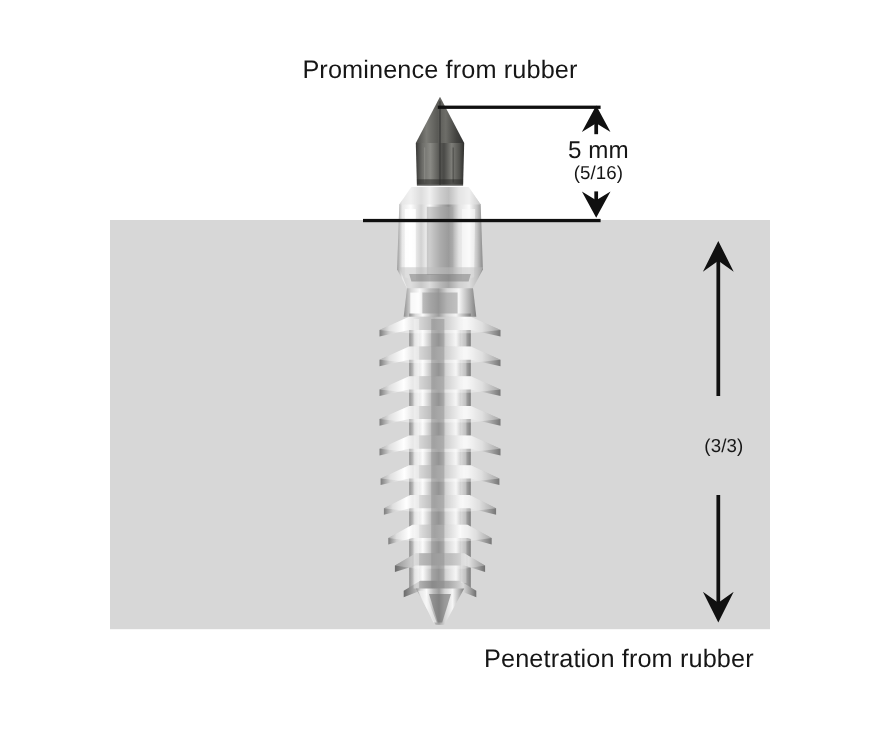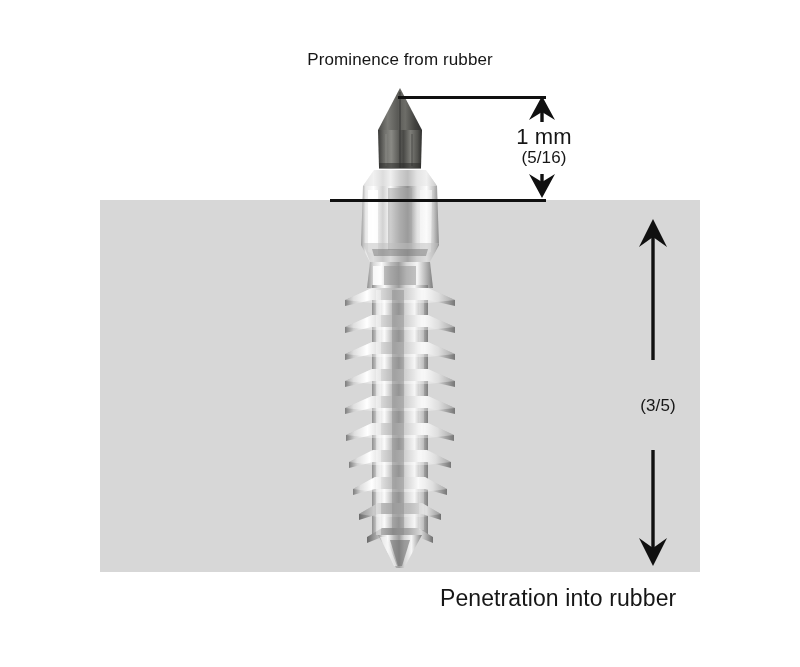--- a/index.html
+++ b/index.html
@@ -33,21 +33,21 @@
   .label {
     position: absolute;
     color: #161616;
     white-space: nowrap;
     letter-spacing: .1px;
   }
   .title-top {
     left: 0; right: 0;
     top: 50px;
     text-align: center;
-    font-size: 17px;
+    font-size: 23px;
   }
   .title-bottom {
     left: 440px;
     top: 585px;
     font-size: 23px;
   }
   .dim-main {
     font-size: 22px;
     text-align: center;
   }
@@ -252,32 +252,32 @@
 
   <div class="ref-line ref-line-bottom"></div>
 
   <svg class="arrow-svg arrow-5mm" width="64" height="110" viewBox="0 0 64 110">
     <line x1="32" y1="8" x2="32" y2="30" stroke="#101010" stroke-width="3.4"></line>
     <path d="M 32 4 L 45 28 L 32 20 L 19 28 Z" fill="#101010"></path>
     <line x1="32" y1="82" x2="32" y2="100" stroke="#101010" stroke-width="3.4"></line>
     <path d="M 32 106 L 19 82 L 32 90 L 45 82 Z" fill="#101010"></path>
   </svg>
 
-  <div class="label dim-main dim-5mm-main">1 mm</div>
+  <div class="label dim-main dim-5mm-main">5 mm</div>
   <div class="label dim-sub dim-5mm-sub">(5/16)</div>
 
   <svg class="arrow-svg arrow-19-up" width="56" height="145" viewBox="0 0 56 145">
     <line x1="28" y1="12" x2="28" y2="145" stroke="#101010" stroke-width="3.4"></line>
     <path d="M 28 4 L 42 32 L 28 22 L 14 32 Z" fill="#101010"></path>
   </svg>
 
   <svg class="arrow-svg arrow-19-dn" width="56" height="120" viewBox="0 0 56 120">
     <line x1="28" y1="0" x2="28" y2="106" stroke="#101010" stroke-width="3.4"></line>
     <path d="M 28 116 L 14 88 L 28 98 L 42 88 Z" fill="#101010"></path>
   </svg>
 
-  <div class="label dim-sub dim-19mm-sub">(3/5)</div>
+  <div class="label dim-sub dim-19mm-sub">(3/3)</div>
 
   <div class="label title-top">Prominence from rubber</div>
 
-  <div class="label title-bottom">Penetration into rubber</div>
+  <div class="label title-bottom">Penetration from rubber</div>
 
 </div>
 
 </body></html>

